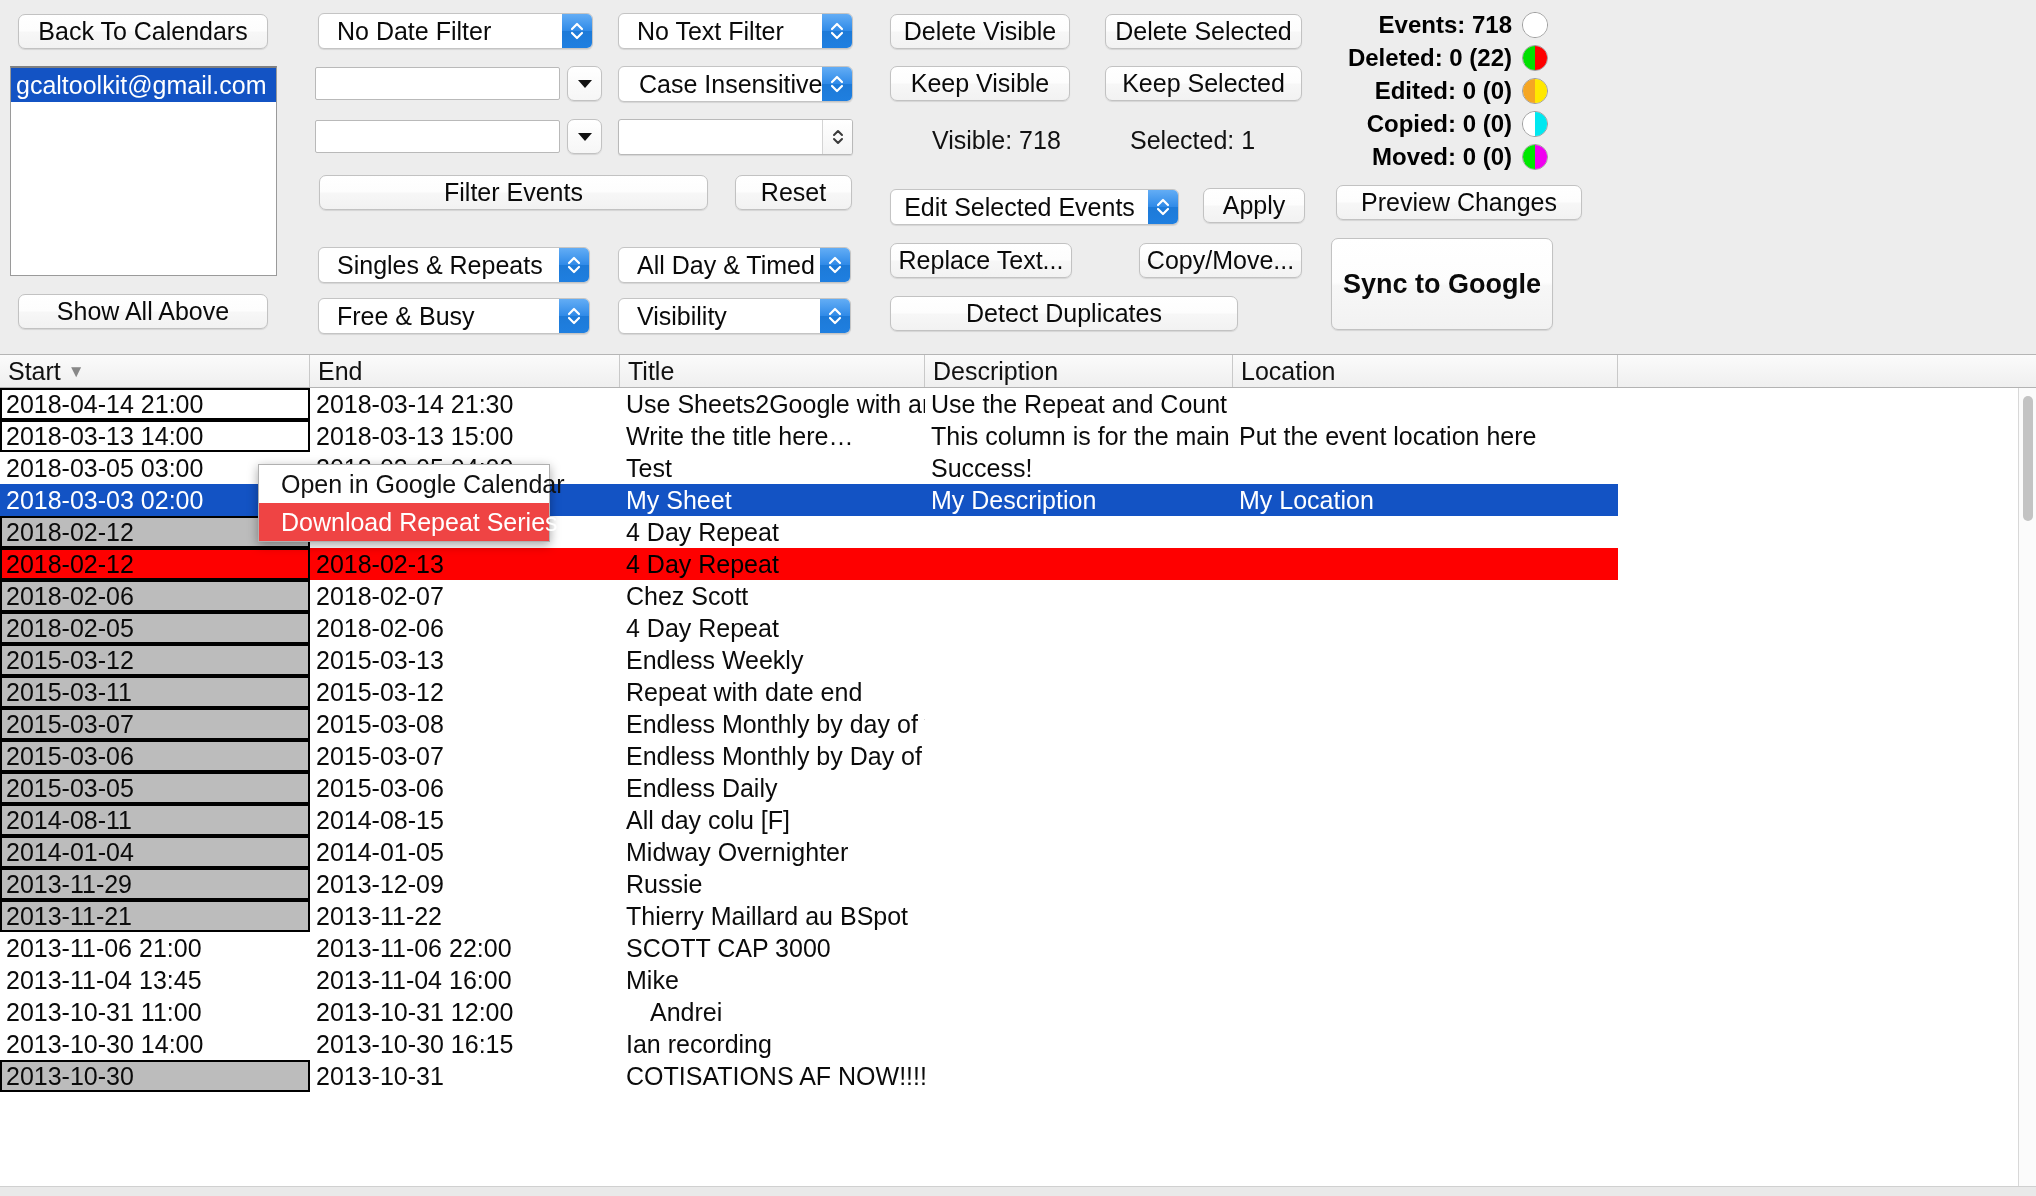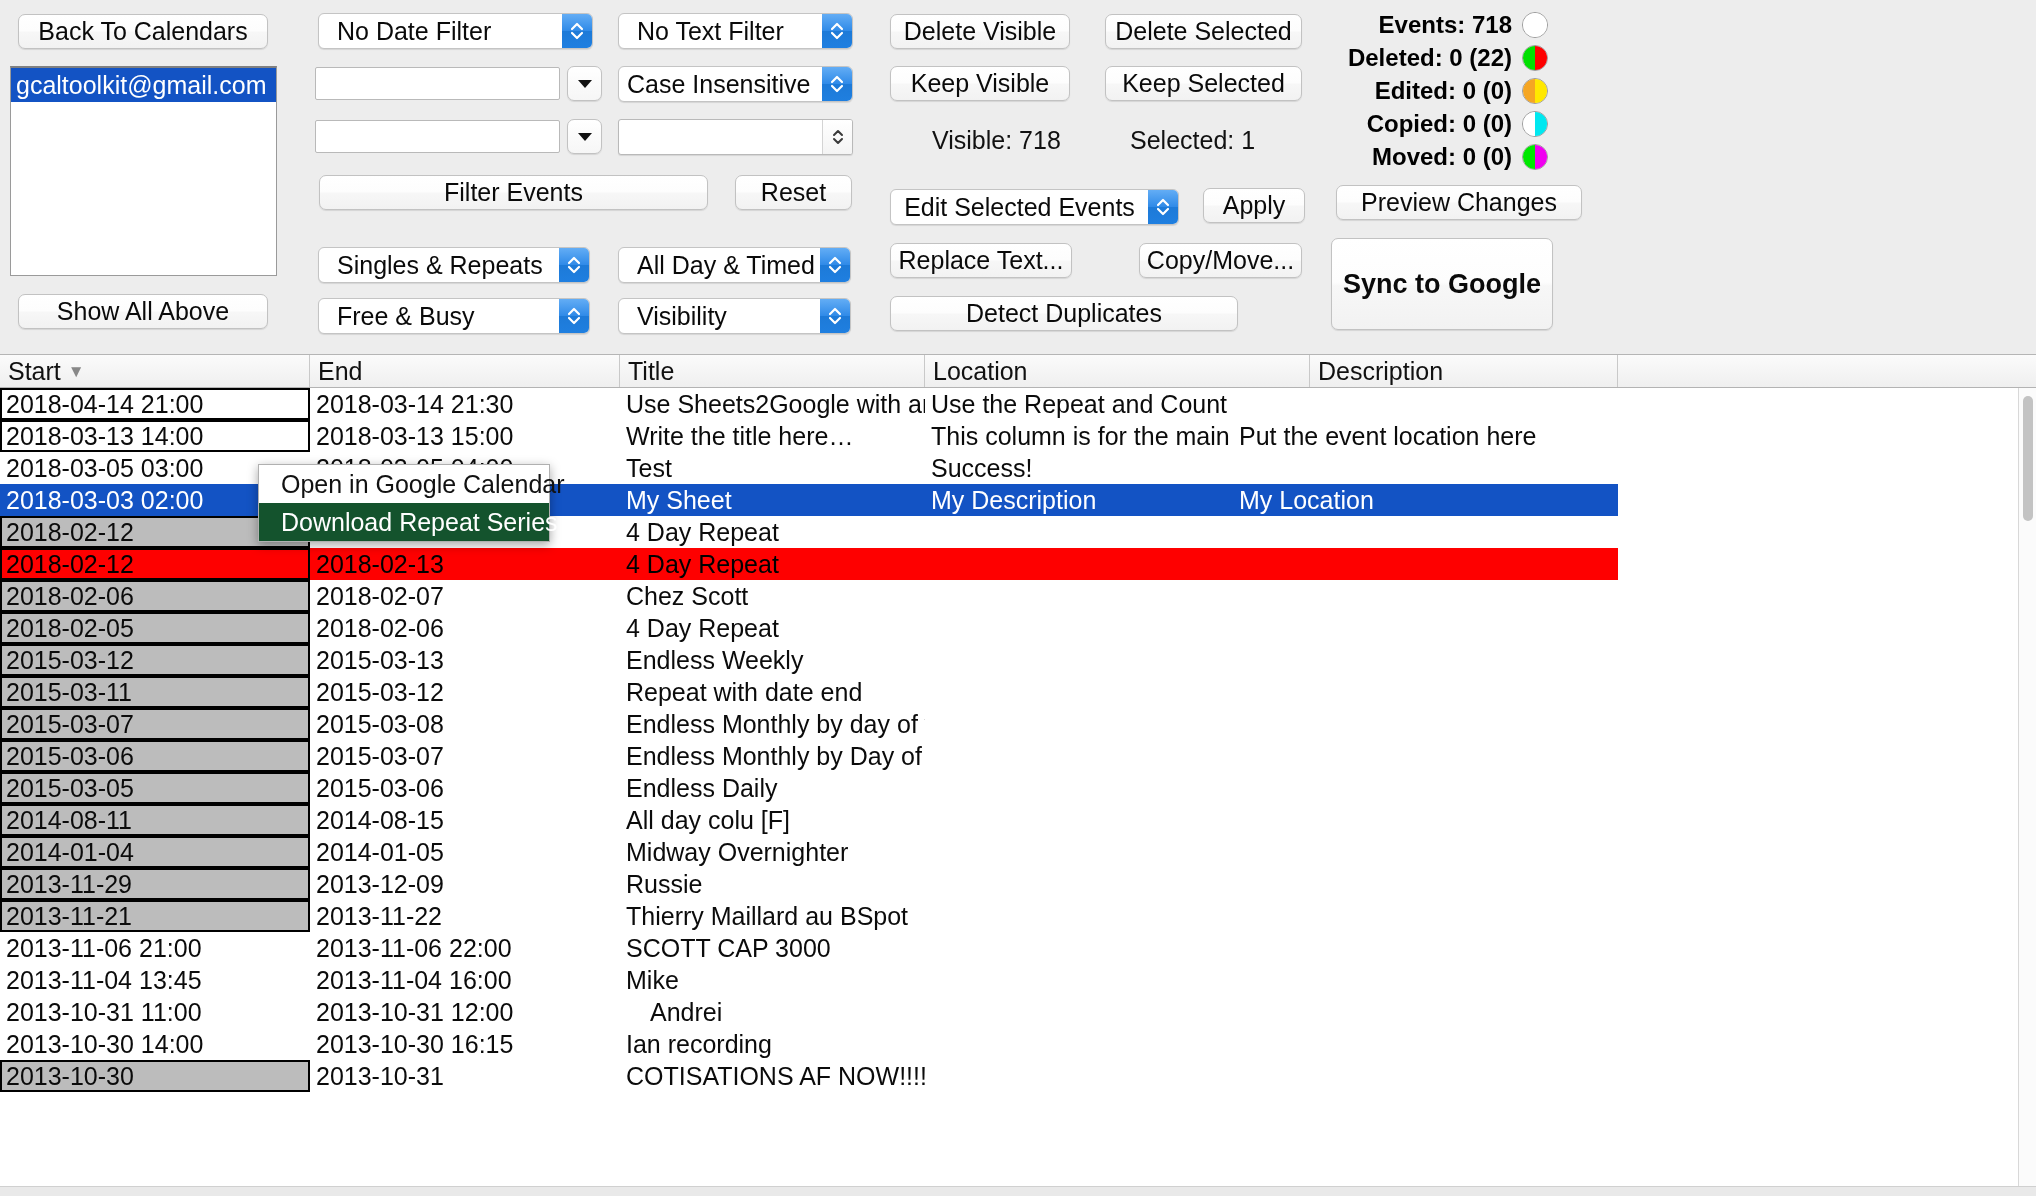--- a/index.html
+++ b/index.html
@@ -194,21 +194,21 @@
     box-shadow: 0 3px 10px rgba(0,0,0,0.35);
     z-index: 50;
     padding: 0;
   }
   .ctxitem {
     font-size: 25px; color: #111;
     height: 38px; line-height: 38px;
     padding: 0 22px; white-space: nowrap;
     text-align: center;
   }
-  .ctxitem.hl { background: #14532d; color: #ffffff; }
+  .ctxitem.hl { background: #ef4444; color: #ffffff; }
 </style>
 </head>
 <body>
 
 <div class="app">
 
   <div class="btn" style="left:18px; top:14px; width:250px; height:35px;">
     <span>Back To Calendars</span>
   </div>
 
@@ -272,21 +272,21 @@
     <span class="plabel" style="text-align:left;padding-left:18px;">No Text Filter</span>
     <span class="pnub">
       <svg width="16" height="22" viewBox="0 0 16 22">
           <polyline points="3,9 8,4 13,9" fill="none" stroke="#fff" stroke-width="2.2" stroke-linecap="round" stroke-linejoin="round"></polyline>
           <polyline points="3,13 8,18 13,13" fill="none" stroke="#fff" stroke-width="2.2" stroke-linecap="round" stroke-linejoin="round"></polyline>
         </svg>
     </span>
   </div>
 
   <div class="popup" style="left:618px; top:66px; width:235px; height:36px;">
-    <span class="plabel" style="text-align:left;padding-left:8px;">Case Insensitive</span>
+    <span class="plabel" style="text-align:left;padding-left:20px;">Case Insensitive</span>
     <span class="pnub">
       <svg width="16" height="22" viewBox="0 0 16 22">
           <polyline points="3,9 8,4 13,9" fill="none" stroke="#fff" stroke-width="2.2" stroke-linecap="round" stroke-linejoin="round"></polyline>
           <polyline points="3,13 8,18 13,13" fill="none" stroke="#fff" stroke-width="2.2" stroke-linecap="round" stroke-linejoin="round"></polyline>
         </svg>
     </span>
   </div>
 
   <div class="popup" style="left:618px; top:119px; width:235px; height:36px; border:1px solid #b9b9b9; border-radius:3px;">
     <span class="plabel" style="text-align:left;padding-left:10px;"></span>
@@ -417,25 +417,25 @@
         <div class="th" style="width: 310px;">
           <span>Start</span>
           <span class="sortarrow">▼</span>
         </div>
         <div class="th" style="width: 310px;">
           <span>End</span>
         </div>
         <div class="th" style="width: 305px;">
           <span>Title</span>
         </div>
+        <div class="th" style="width: 308px;">
+          <span>Description</span>
+        </div>
         <div class="th" style="width: 385px;">
           <span>Location</span>
-        </div>
-        <div class="th" style="width: 308px;">
-          <span>Description</span>
         </div>
       </div>
     <div class="tbody" id="tbody">
         <div class="trow">
           <div class="td start focusbox" style="width: 310px;">2018-04-14 21:00</div>
           <div class="td" style="width: 310px;">2018-03-14 21:30</div>
           <div class="td" style="width: 305px;">Use Sheets2Google with any sp…</div>
           <div class="td" style="width: 308px;">Use the Repeat and Count colu…</div>
           <div class="td" style="width: 385px;"></div>
         </div>

